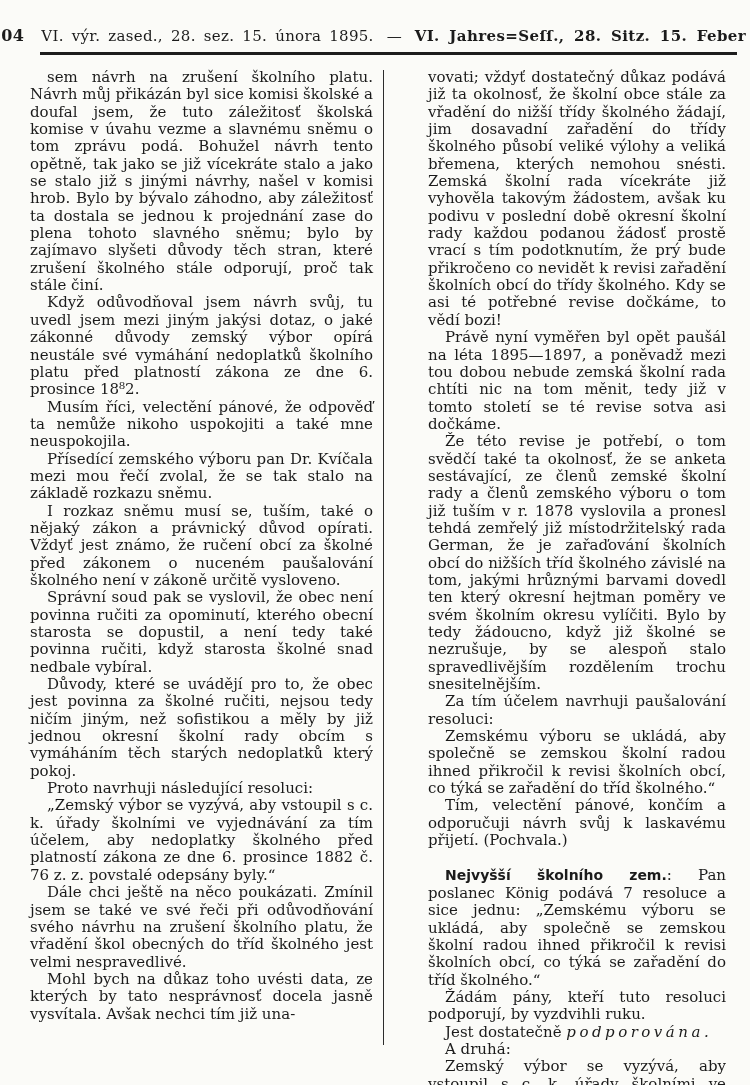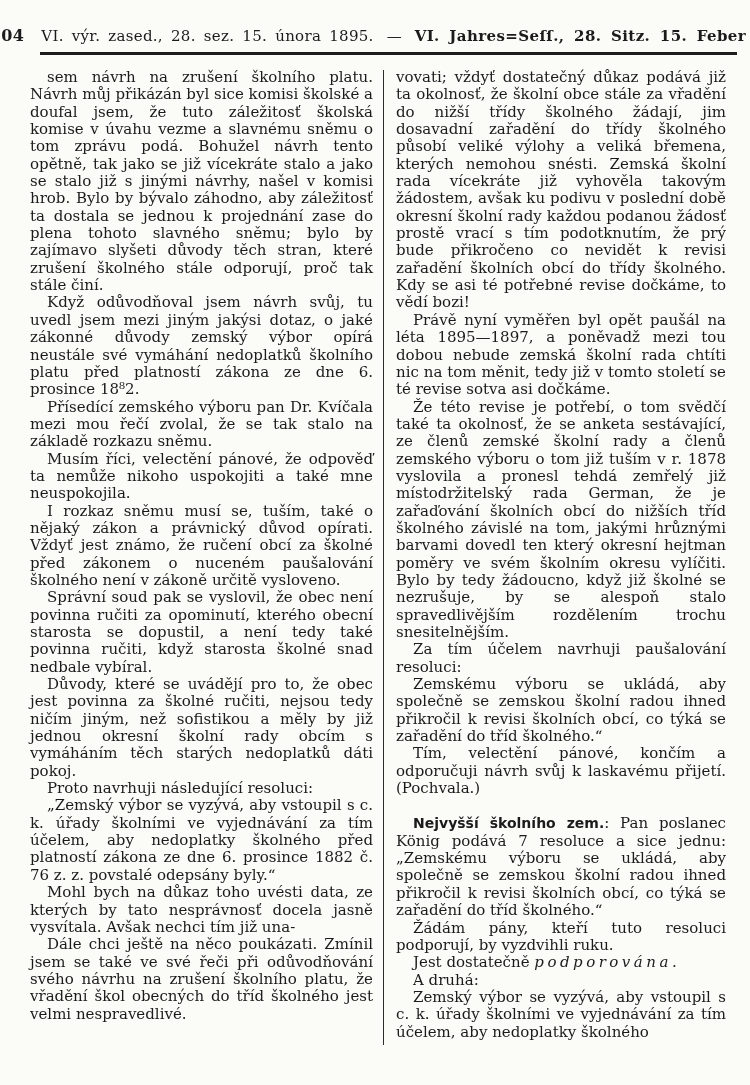--- a/index.html
+++ b/index.html
@@ -47,21 +47,21 @@
   }
   
   .columns {
     display: flex;
     padding: 14px 24px 0 30px;
     height: 985px;
     box-sizing: border-box;
   }
   .col { font-size: 15px; line-height: 17.35px; }
   .col-left { width: 343px; }
-  .col-right { flex: 1; }
+  .col-right { flex: 1; margin-left: 32px; }
   .divider {
     width: 0;
     border-left: 1.6px solid #2c2c2c;
     margin: 1px 12px 0 10px;
     height: 975px;
   }
   p.para {
     margin: 0;
     text-indent: 17px;
     text-align: justify;
@@ -85,29 +85,29 @@
   </span>
   <span class="dash">—</span>
   <span class="german">VI. Jahres=Seſſ., 28. Sitz. 15. Feber 1895</span>
 </div>
 <hr class="head-rule">
 
 <div class="columns">
   <div class="col col-left">
       <p class="para"><span>sem návrh na zrušení školního platu. Návrh můj přikázán byl sice komisi školské a doufal jsem, že tuto záležitosť školská komise v úvahu vezme a slavnému sněmu o tom zprávu podá. Bohužel návrh tento opětně, tak jako se již vícekráte stalo a jako se stalo již s jinými návrhy, našel v komisi hrob. Bylo by bývalo záhodno, aby záležitosť ta dostala se jednou k projednání zase do plena tohoto slavného sněmu; bylo by zajímavo slyšeti důvody těch stran, které zrušení školného stále odporují, proč tak stále činí.</span></p>
       <p class="para"><span>Když odůvodňoval jsem návrh svůj, tu uvedl jsem mezi jiným jakýsi dotaz, o jaké zákonné důvody zemský výbor opírá neustále své vymáhání nedoplatků školního platu před platností zákona ze dne 6. prosince 18⁸2.</span></p>
+      <p class="para"><span>Musím říci, velectění pánové, že odpověď ta nemůže nikoho uspokojiti a také mne neuspokojila.</span></p>
       <p class="para"><span>Přísedící zemského výboru pan Dr. Kvíčala mezi mou řečí zvolal, že se tak stalo na základě rozkazu sněmu.</span></p>
-      <p class="para"><span>Musím říci, velectění pánové, že odpověď ta nemůže nikoho uspokojiti a také mne neuspokojila.</span></p>
       <p class="para"><span>I rozkaz sněmu musí se, tuším, také o nějaký zákon a právnický důvod opírati. Vždyť jest známo, že ručení obcí za školné před zákonem o nuceném paušalování školného není v zákoně určitě vysloveno.</span></p>
       <p class="para"><span>Správní soud pak se vyslovil, že obec není povinna ručiti za opominutí, kterého obecní starosta se dopustil, a není tedy také povinna ručiti, když starosta školné snad nedbale vybíral.</span></p>
-      <p class="para"><span>Důvody, které se uvádějí pro to, že obec jest povinna za školné ručiti, nejsou tedy ničím jiným, než sofistikou a měly by již jednou okresní školní rady obcím s vymáháním těch starých nedoplatků dáti pokoj.</span></p>
+      <p class="para"><span>Důvody, které se uvádějí pro to, že obec jest povinna za školné ručiti, nejsou tedy ničím jiným, než sofistikou a měly by již jednou okresní školní rady obcím s vymáháním těch starých nedoplatků který pokoj.</span></p>
       <p class="para"><span>Proto navrhuji následující resoluci:</span></p>
       <p class="para"><span>„Zemský výbor se vyzývá, aby vstoupil s c. k. úřady školními ve vyjednávání za tím účelem, aby nedoplatky školného před platností zákona ze dne 6. prosince 1882 č. 76 z. z. povstalé odepsány byly.“</span></p>
+      <p class="para"><span>Dále chci ještě na něco poukázati. Zmínil jsem se také ve své řeči při odůvodňování svého návrhu na zrušení školního platu, že vřadění škol obecných do tříd školného jest velmi nespravedlivé.</span></p>
       <p class="para"><span>Mohl bych na důkaz toho uvésti data, ze kterých by tato nesprávnosť docela jasně vysvítala. Avšak nechci tím již una-</span></p>
-      <p class="para"><span>Dále chci ještě na něco poukázati. Zmínil jsem se také ve své řeči při odůvodňování svého návrhu na zrušení školního platu, že vřadění škol obecných do tříd školného jest velmi nespravedlivé.</span></p>
     </div>
   <div class="divider"></div>
   <div class="col col-right">
       <p class="para no-indent"><span>vovati; vždyť dostatečný důkaz podává již ta okolnosť, že školní obce stále za vřadění do nižší třídy školného žádají, jim dosavadní zařadění do třídy školného působí veliké výlohy a veliká břemena, kterých nemohou snésti. Zemská školní rada vícekráte již vyhověla takovým žádostem, avšak ku podivu v poslední době okresní školní rady každou podanou žádosť prostě vrací s tím podotknutím, že prý bude přikročeno co nevidět k revisi zařadění školních obcí do třídy školného. Kdy se asi té potřebné revise dočkáme, to vědí bozi!</span></p>
       <p class="para"><span>Právě nyní vyměřen byl opět paušál na léta 1895—1897, a poněvadž mezi tou dobou nebude zemská školní rada chtíti nic na tom měnit, tedy již v tomto století se té revise sotva asi dočkáme.</span></p>
       <p class="para"><span>Že této revise je potřebí, o tom svědčí také ta okolnosť, že se anketa sestávající, ze členů zemské školní rady a členů zemského výboru o tom již tuším v r. 1878 vyslovila a pronesl tehdá zemřelý již místodržitelský rada German, že je zařaďování školních obcí do nižších tříd školného závislé na tom, jakými hrůznými barvami dovedl ten který okresní hejtman poměry ve svém školním okresu vylíčiti. Bylo by tedy žádoucno, když již školné se nezrušuje, by se alespoň stalo spravedlivějším rozdělením trochu snesitelnějším.</span></p>
       <p class="para"><span>Za tím účelem navrhuji paušalování resoluci:</span></p>
       <p class="para"><span>Zemskému výboru se ukládá, aby společně se zemskou školní radou ihned přikročil k revisi školních obcí, co týká se zařadění do tříd školného.“</span></p>
       <p class="para"><span>Tím, velectění pánové, končím a odporučuji návrh svůj k laskavému přijetí. (Pochvala.)</span></p>
       <p class="para gap-before"><span class="bold">Nejvyšší školního zem.</span><span>: Pan poslanec König podává 7 resoluce a sice jednu: „Zemskému výboru se ukládá, aby společně se zemskou školní radou ihned přikročil k revisi školních obcí, co týká se zařadění do tříd školného.“</span></p>

